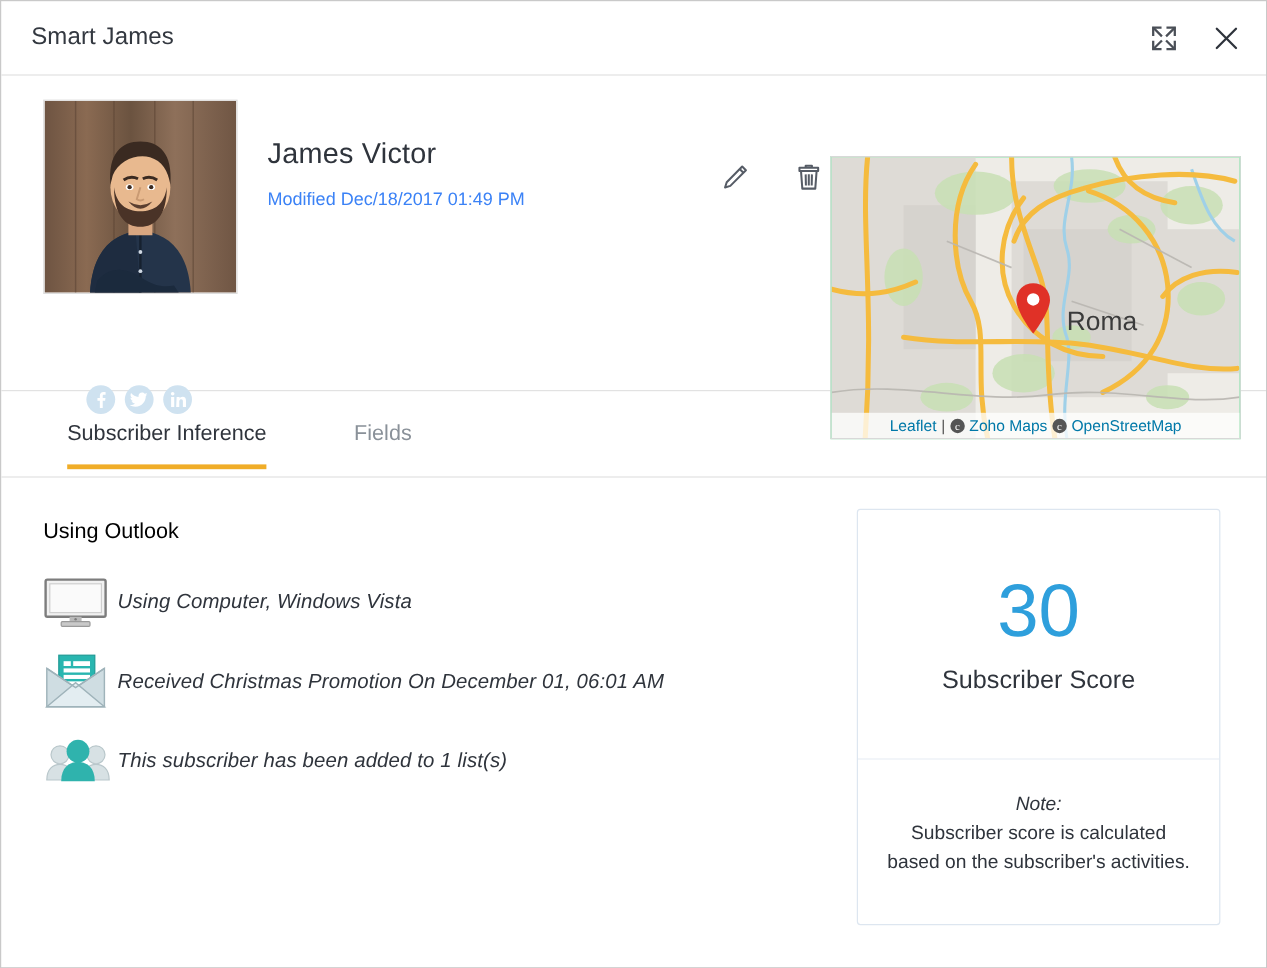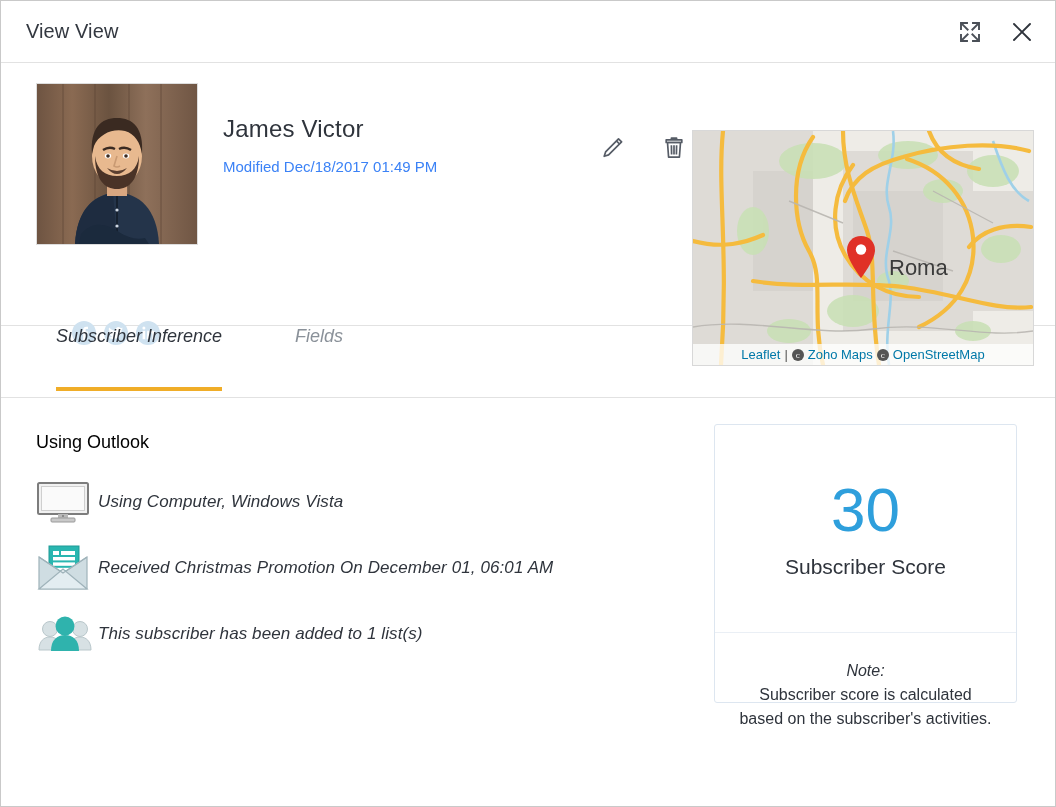--- a/index.html
+++ b/index.html
@@ -163,22 +163,21 @@
     box-sizing: border-box;
   }
   .tab {
     position: relative;
     font-size: 18px;
     color: #8a9199;
     cursor: pointer;
     padding-bottom: 0;
     height: 72px;
     display: flex;
-    align-items: flex-start;
-    font-style: italic;
+    align-items: center;
   }
   .tab + .tab { margin-left: 73px; }
   .tab.active { color: #2f343c; }
   .tab.active::after {
     content: "";
     position: absolute;
     left: 0; right: 0;
     bottom: 7px;
     height: 4px;
     background: #f0ad28;
@@ -218,21 +217,21 @@
     color: #2f343c;
     letter-spacing: .1px;
   }
 
   
   .score-card {
     position: absolute;
     left: 713px;
     top: 423px;
     width: 303px;
-    height: 279px;
+    height: 347px;
     border: 1px solid #dde6f0;
     border-radius: 3px;
     box-sizing: border-box;
     background: #fff;
   }
   .score-top {
     height: 207px;
     border-bottom: 1px solid #eaeff5;
     display: flex;
     flex-direction: column;
@@ -261,21 +260,21 @@
     font-style: italic;
     display: block;
   }
 </style>
 </head>
 <body>
 
 <div class="screen">
 
   <div class="titlebar">
-    <div class="titlebar-title">View View</div>
+    <div class="titlebar-title">Smart James</div>
     <div class="titlebar-actions">
       <div class="icon-btn">
         <svg width="24" height="24" viewBox="0 0 24 24" fill="none" stroke="#4a4f57" stroke-width="1.9" stroke-linecap="square">
           <polyline points="3,9 3,3 9,3"></polyline>
           <polyline points="15,3 21,3 21,9"></polyline>
           <polyline points="21,15 21,21 15,21"></polyline>
           <polyline points="9,21 3,21 3,15"></polyline>
           <line x1="3.6" y1="3.6" x2="9.6" y2="9.6"></line>
           <line x1="20.4" y1="3.6" x2="14.4" y2="9.6"></line>
           <line x1="20.4" y1="20.4" x2="14.4" y2="14.4"></line>

